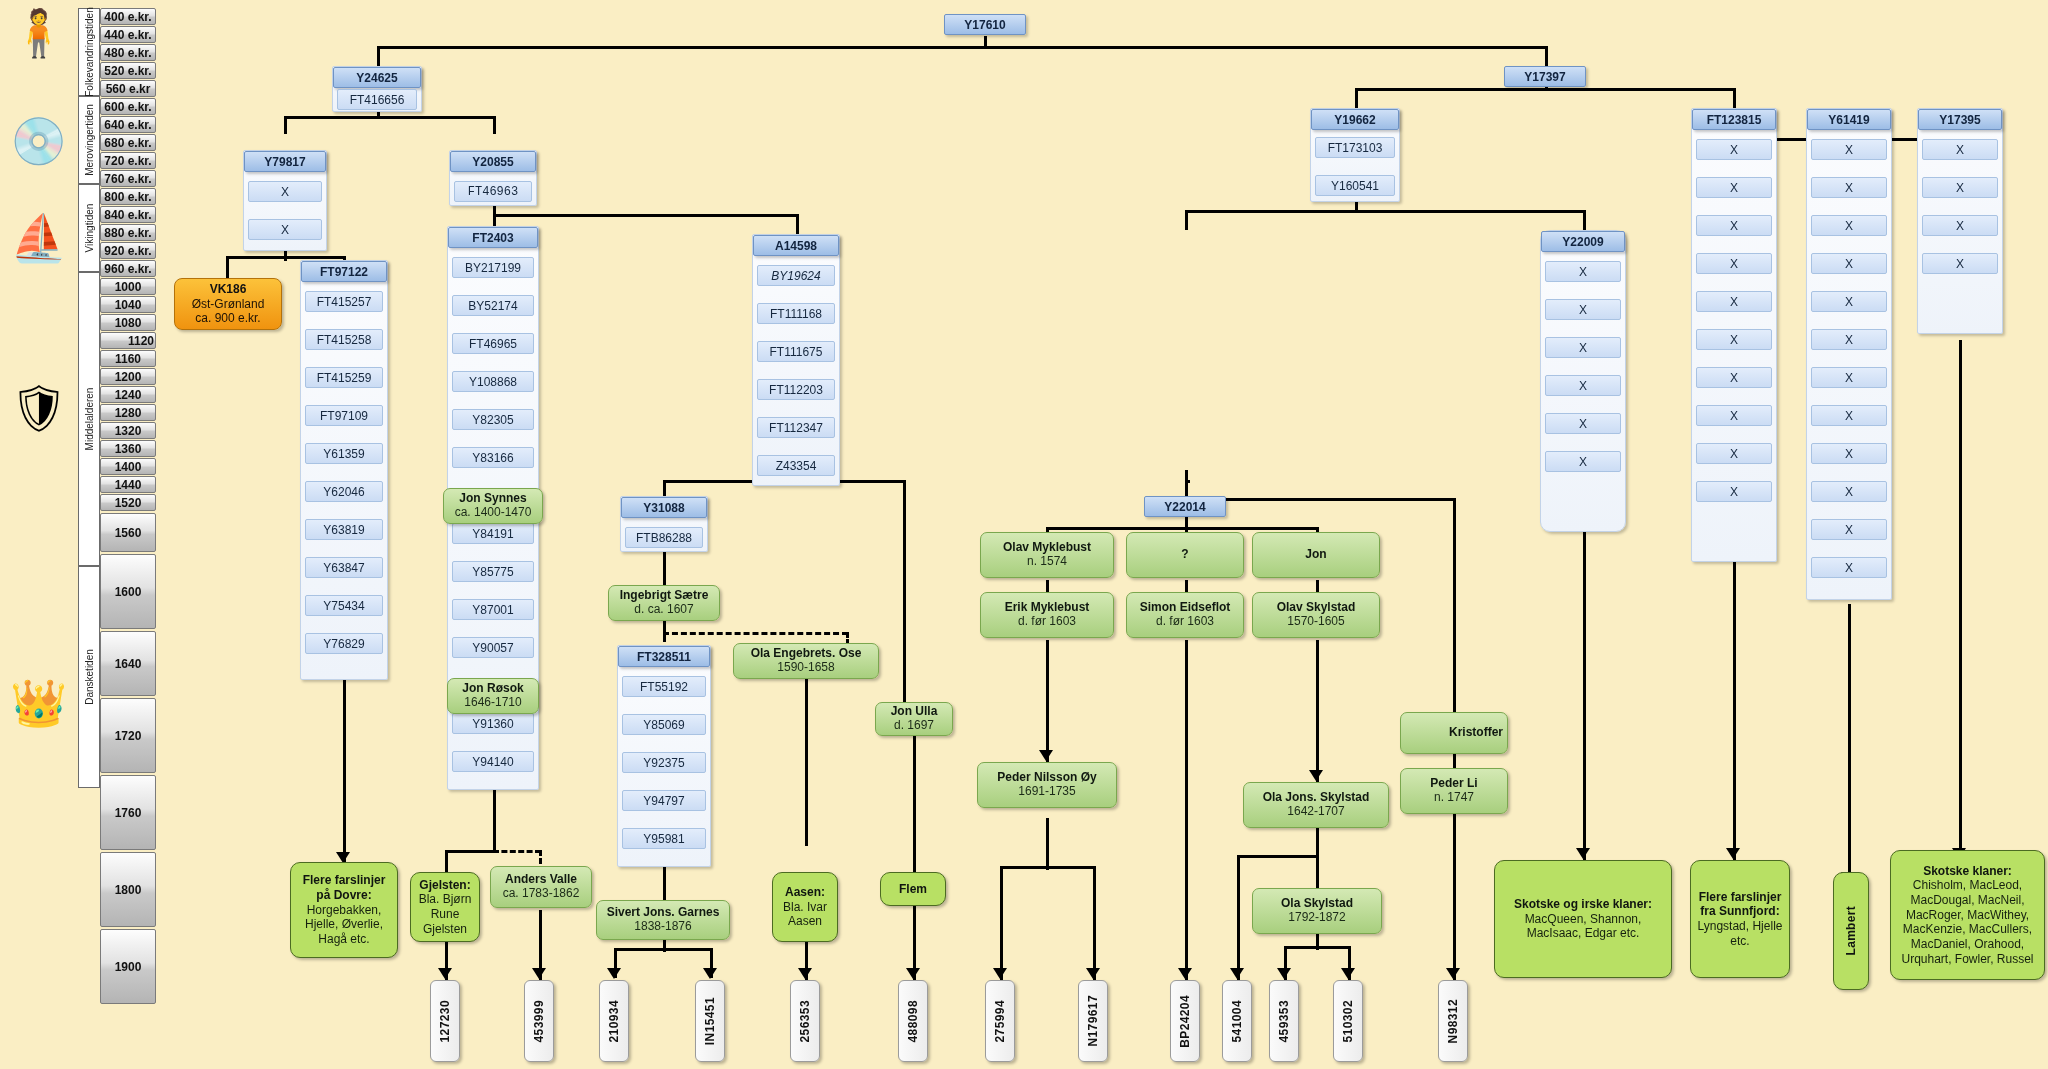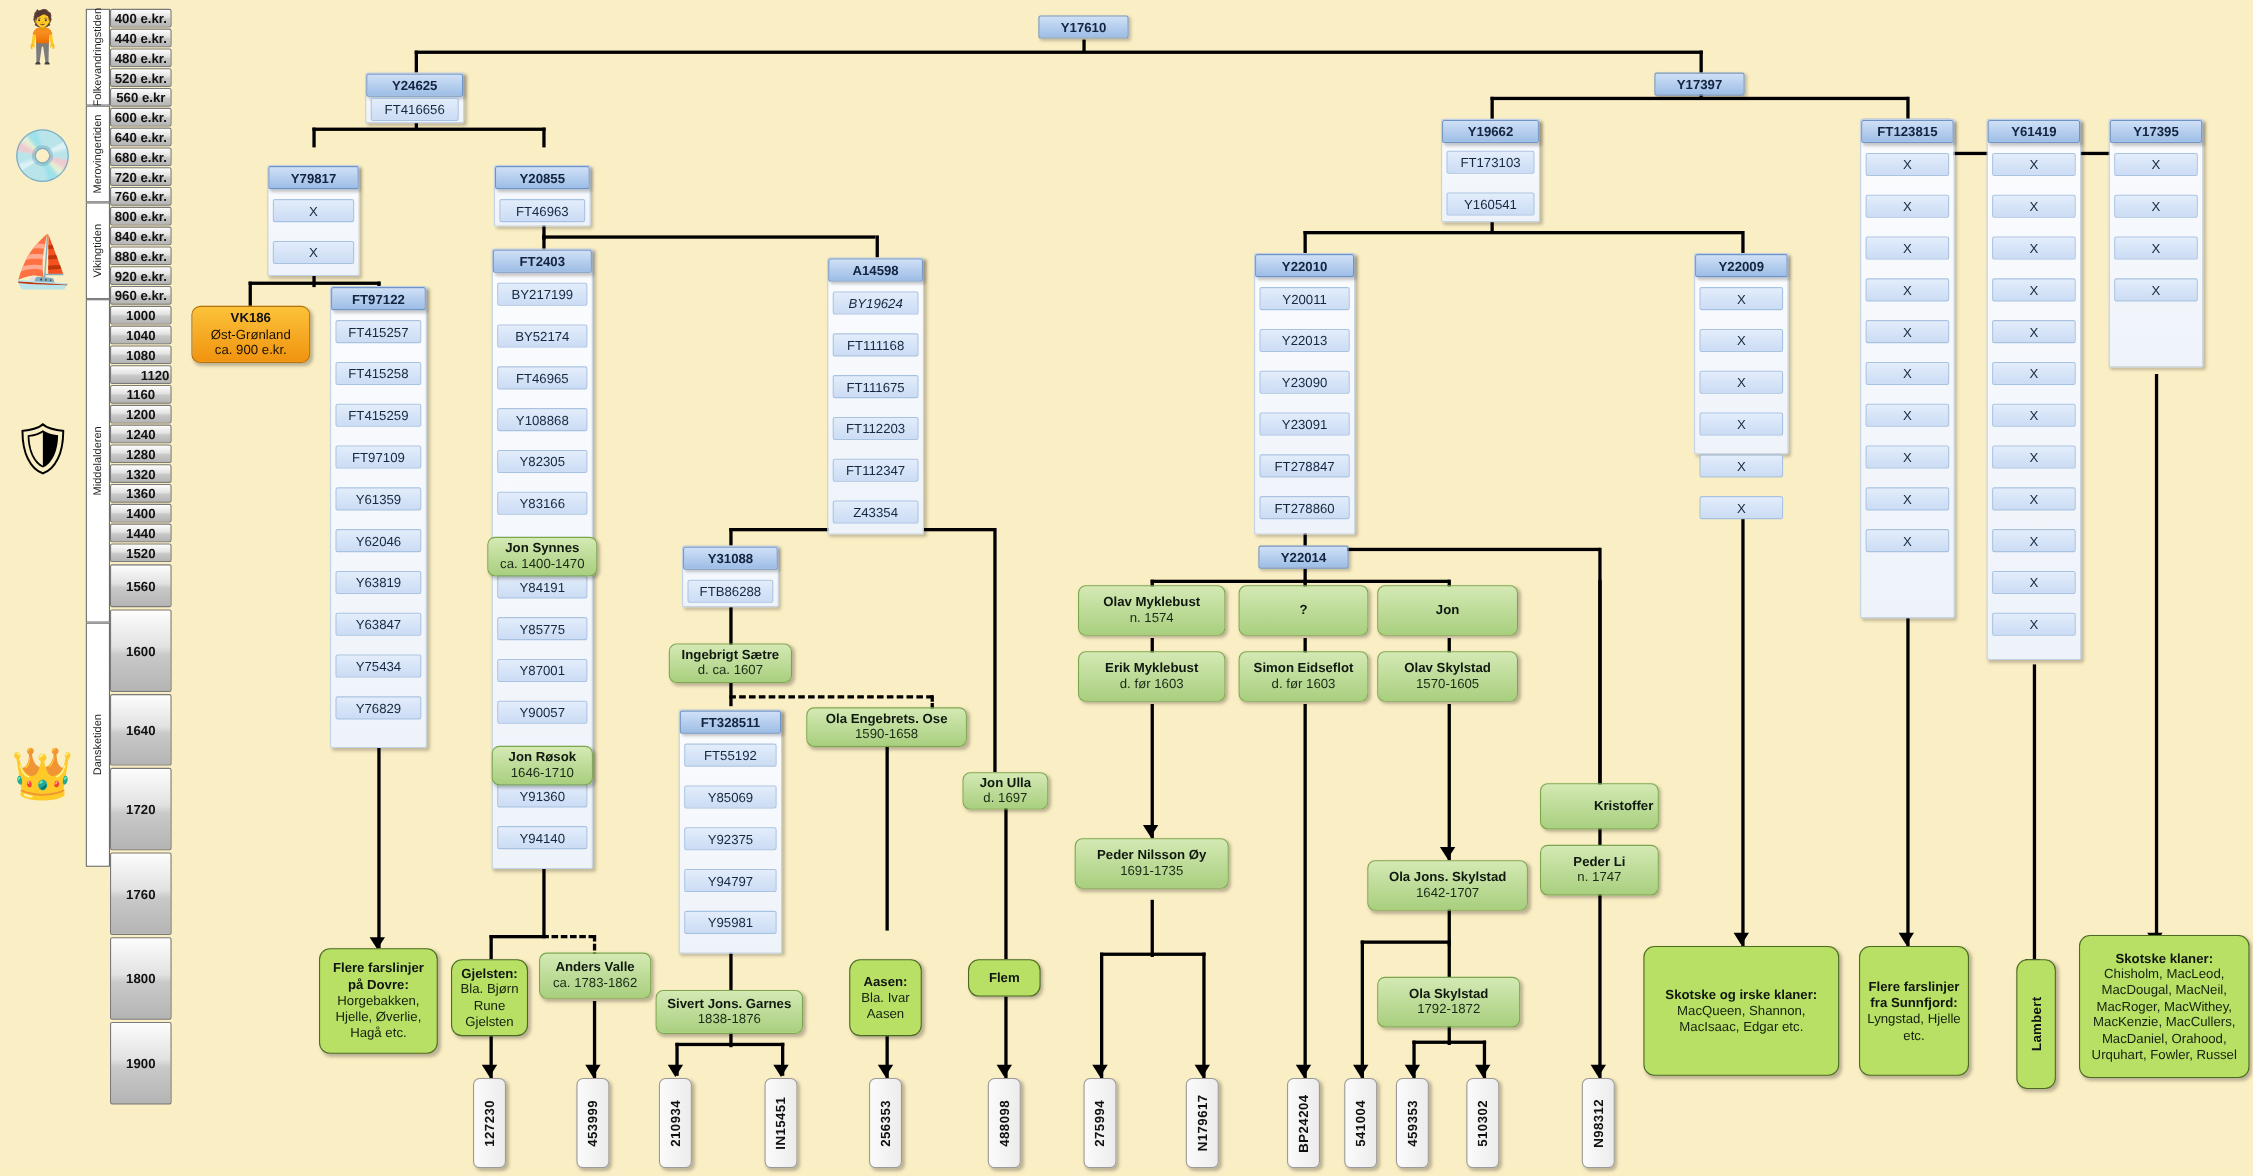--- a/index.html
+++ b/index.html
@@ -340,21 +340,21 @@
   <div class="snpsolo" style="left:1692px;top:108px;width:82px;">Y17392</div>
 
   <div class="snpcol" style="left:243px;top:150px;width:84px;height:101px;">
     <div class="snphead">Y79817</div>
     <div class="snp" style="top:30px;">X</div>
     <div class="snp" style="top:68px;">X</div>
   </div>
 
   <div class="snpcol" style="left:449px;top:150px;width:88px;height:56px;">
     <div class="snphead">Y20855</div>
-    <div class="snp" style="top:30px;">FT46963</div>
+    <div class="snp" style="top:30px;font-family:Liberation Mono, monospace;">FT46963</div>
   </div>
 
   <div class="vk" style="left:174px;top:278px;width:108px;height:52px;">
     <div class="nm">VK186</div>
     <div class="dt">Øst-Grønland</div>
     <div class="dt">ca. 900 e.kr.</div>
   </div>
 
   <div class="snpcol" style="left:300px;top:260px;width:88px;height:420px;">
     <div class="snphead">FT97122</div>
@@ -428,31 +428,22 @@
     <div class="snp" style="top:106px;">Y92375</div>
     <div class="snp" style="top:144px;">Y94797</div>
     <div class="snp" style="top:182px;">Y95981</div>
   </div>
 
   <div class="person" style="left:875px;top:702px;width:78px;height:34px;">
     <div class="nm">Jon Ulla</div>
     <div class="dt">d. 1697</div>
   </div>
 
-  <div class="snpcol" style="left:1140px;top:230px;width:92px;height:256px;">
-    <div class="snphead">Y22010</div>
-    <div class="snp" style="top:30px;">Y20011</div>
-    <div class="snp" style="top:68px;">Y22013</div>
-    <div class="snp" style="top:106px;">Y23090</div>
-    <div class="snp" style="top:144px;">Y23091</div>
-    <div class="snp" style="top:182px;">FT278847</div>
-    <div class="snp" style="top:220px;">FT278860</div>
-  </div>
-
-  <div class="snpcol" style="left:1540px;top:230px;width:86px;height:183px;">
+
+  <div class="snpcol" style="left:1540px;top:230px;width:86px;height:302px;border-radius:10px;">
     <div class="snphead">Y22009</div>
     <div class="snp" style="top:30px;">X</div>
     <div class="snp" style="top:68px;">X</div>
     <div class="snp" style="top:106px;">X</div>
     <div class="snp" style="top:144px;">X</div>
     <div class="snp" style="top:182px;">X</div>
     <div class="snp" style="top:220px;">X</div>
   </div>
 
   <div class="snpsolo" style="left:1144px;top:496px;width:82px;">Y22014</div>

